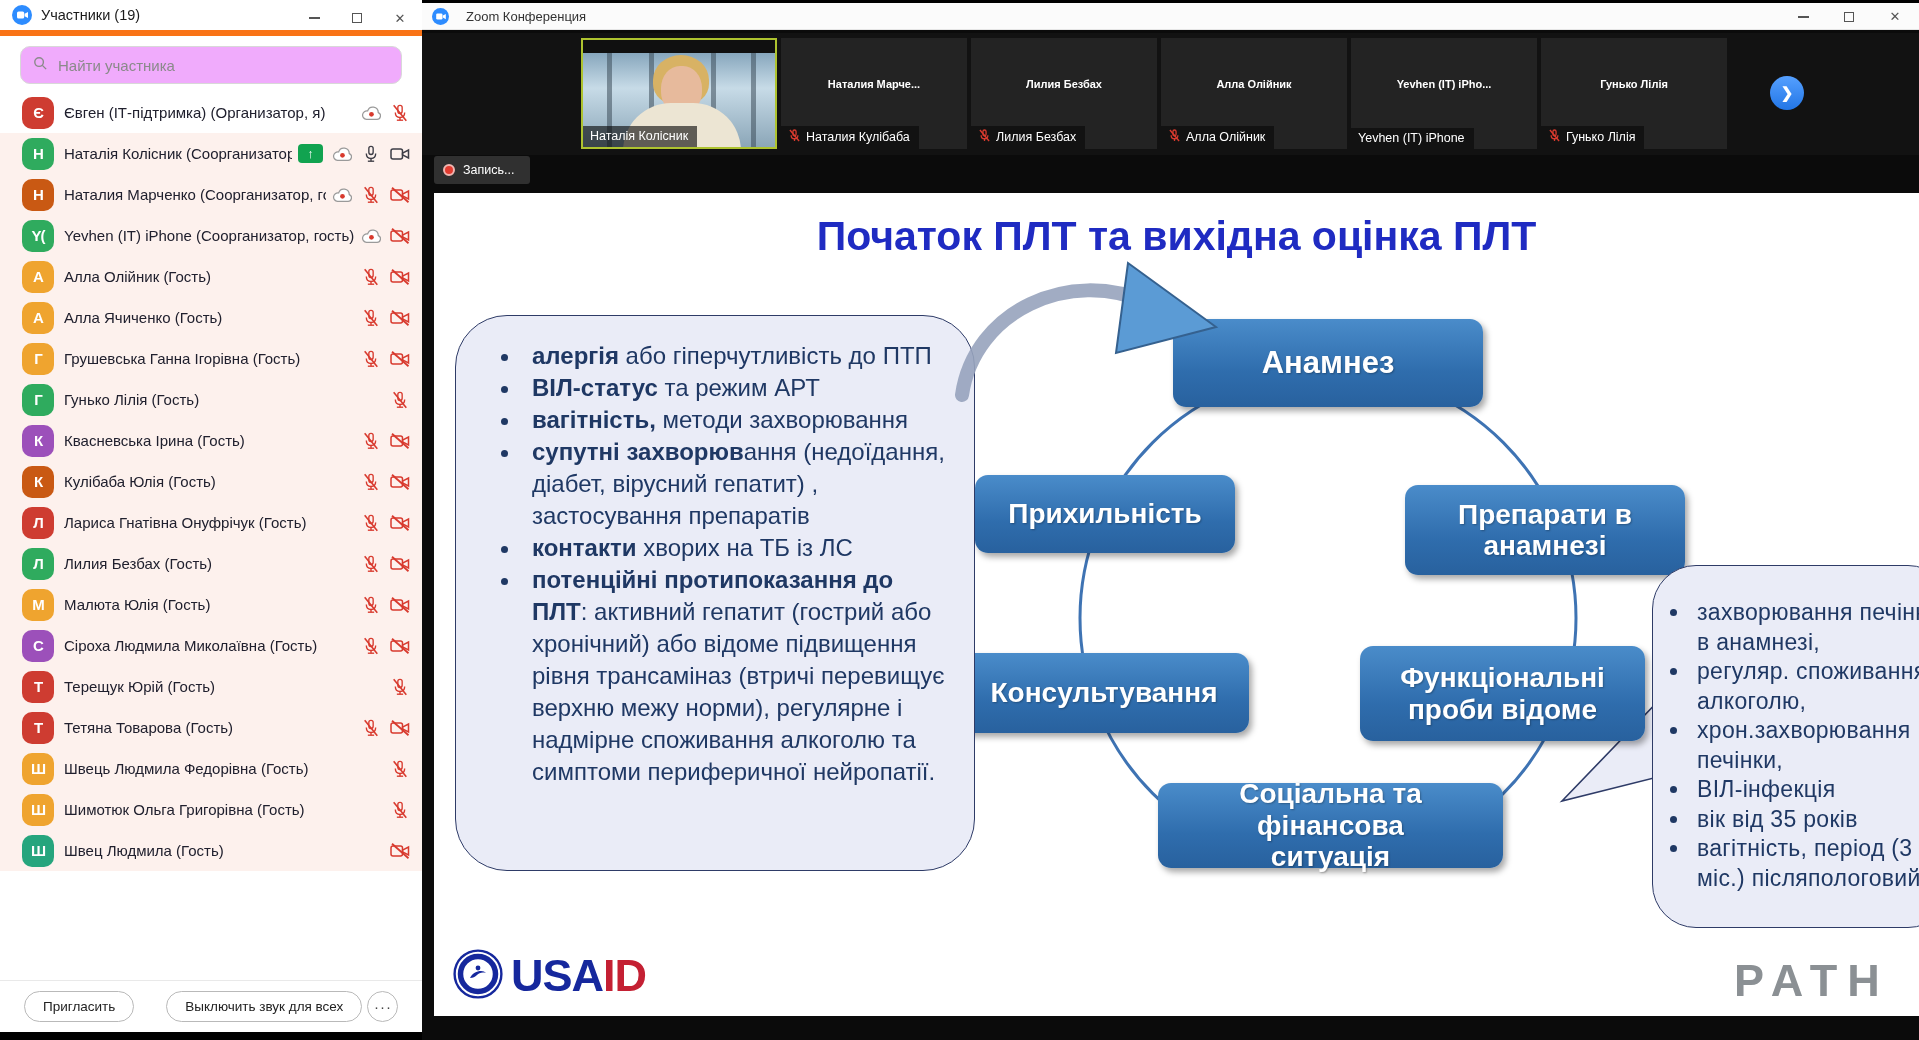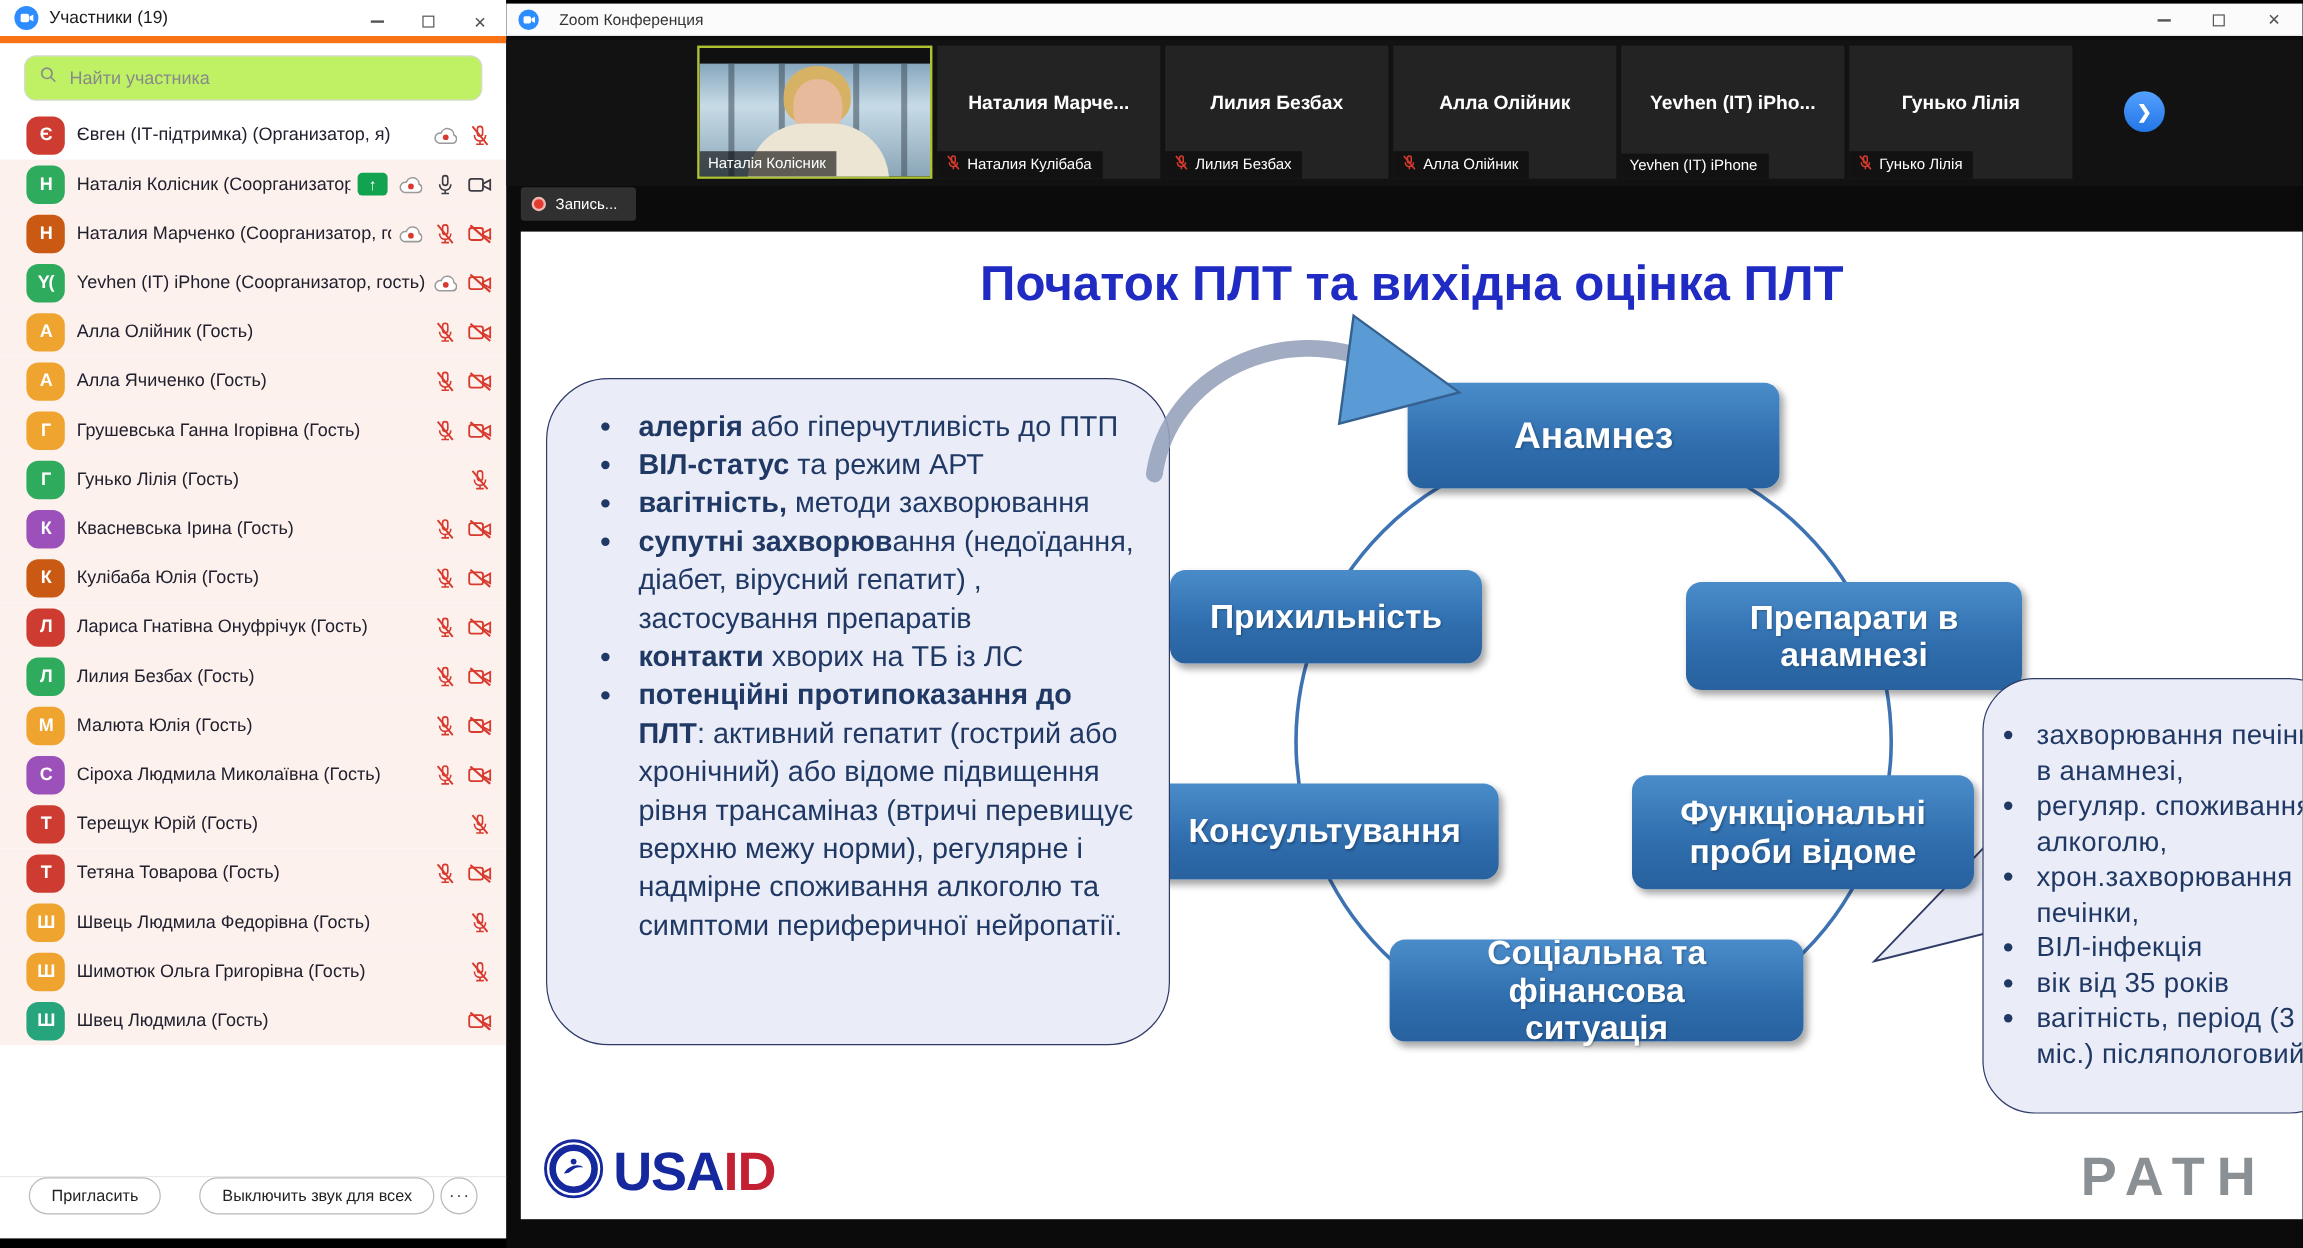--- a/index.html
+++ b/index.html
@@ -9,32 +9,32 @@
   
   .panel{position:absolute;left:0;top:0;width:422px;height:1032px;background:#fff;display:flex;flex-direction:column;}
   .panel-titlebar{position:relative;height:36px;border-bottom:6px solid #f97316;display:flex;align-items:center;padding:0 12px;}
   .app-dot{width:20px;height:20px;border-radius:50%;background:#2d8cff;display:inline-flex;align-items:center;justify-content:center;margin-right:9px;flex:none;}
   .app-dot svg{display:block;}
   .panel-title{font-size:14.5px;color:#1a1a1a;}
   .win-controls{position:absolute;right:14px;top:0;height:36px;display:flex;align-items:center;gap:27px;}
   .wc{width:16px;height:16px;display:inline-flex;align-items:center;justify-content:center;color:#555;font-size:13px;cursor:default;}
   .wc-min i{display:block;width:11px;height:2px;background:#555;}
   .wc-max i{display:block;width:10px;height:10px;border:1.4px solid #555;}
-  .search-wrap{margin:10px 20px 8px 20px;height:38px;border:1px solid #d8d8d8;border-radius:10px;background:#bef264;display:flex;align-items:center;padding:0 12px;gap:8px;}
+  .search-wrap{margin:10px 20px 8px 20px;height:38px;border:1px solid #d8d8d8;border-radius:10px;background:#f0abfc;display:flex;align-items:center;padding:0 12px;gap:8px;}
   .search-wrap input{border:none;outline:none;flex:1;font-size:15px;color:#333;background:transparent;}
   .search-wrap input::placeholder{color:#8a8a8a;}
   .plist{flex:1;overflow:hidden;}
   .prow{height:41px;display:flex;align-items:center;padding:0 12px 0 22px;background:#fff;}
   .prow.alt{background:#fdf1ed;}
   .pavatar{width:32px;height:32px;border-radius:10px;color:#fff;font-weight:bold;font-size:15px;display:inline-flex;align-items:center;justify-content:center;flex:none;margin-right:10px;letter-spacing:-1px;}
   .pname{font-size:15px;color:#20202e;white-space:nowrap;overflow:hidden;flex:1;}
   .picons{display:flex;align-items:center;gap:9px;margin-left:6px;}
   .ic{display:inline-flex;align-items:center;justify-content:center;width:20px;height:20px;}
   .badge-share{width:25px;height:19px;border-radius:4px;background:#11a350;color:#fff;font-size:13px;font-weight:bold;line-height:1;}
-  .panel-footer{height:52px;border-top:1px solid #e9e9e9;display:flex;padding:0 24px;gap:0;}
+  .panel-footer{height:52px;border-top:1px solid #e9e9e9;display:flex;align-items:center;padding:0 24px;gap:0;}
   .pf-btn{height:31px;border:1px solid #b9b9b9;border-radius:16px;background:#fff;color:#222;font-size:13.5px;padding:0 18px;cursor:pointer;}
   .pf-btn.mute{margin-left:32px;}
   .pf-more{margin-left:auto;width:31px;height:31px;border-radius:50%;border:1px solid #b9b9b9;background:#fff;color:#444;font-size:15px;line-height:1;cursor:pointer;letter-spacing:1px;}
 
   
   .zwin{position:absolute;left:422px;top:0;width:1497px;height:1040px;background:#0b0b0b;border-top:3px solid #000;}
   .zwin-titlebar{position:relative;height:27px;background:#fbfbfb;border-bottom:1px solid #e5e5e5;display:flex;align-items:center;padding:0 10px;}
   .zwin-title{font-size:13px;color:#333;margin-left:8px;}
   .zwin-controls{position:absolute;right:16px;top:0;height:27px;display:flex;align-items:center;gap:30px;}
   
@@ -42,21 +42,21 @@
   .vtile-active{position:absolute;left:159px;top:5px;width:196px;height:111px;border:2px solid #aec32f;background:#1d1d1d;overflow:hidden;}
   .scene{position:absolute;inset:0;background:linear-gradient(180deg,#6f93ad 0%,#c7dbe7 45%,#8ba6b8 100%);}
   .scene .ceil{position:absolute;left:0;top:0;right:0;height:13px;background:#101010;}
   .scene .mull{position:absolute;top:13px;bottom:0;width:5px;background:#46586426;background:#3c4d59;opacity:.55;}
   .scene .hair{position:absolute;left:70px;top:15px;width:56px;height:50px;background:#d8b264;border-radius:50% 50% 42% 42%;}
   .scene .face{position:absolute;left:78px;top:26px;width:41px;height:48px;background:#e7ba9c;border-radius:46%;}
   .scene .body{position:absolute;left:40px;bottom:-4px;width:118px;height:48px;background:#ece5d3;border-radius:55px 55px 0 0;}
   .vlabel{position:absolute;left:0;bottom:0;background:rgba(8,8,8,.62);color:#fff;font-size:12.5px;padding:3px 9px 4px 7px;display:flex;align-items:center;gap:5px;white-space:nowrap;}
   .tiles-wrap{position:absolute;left:359px;top:5px;display:flex;gap:4px;}
   .vtile{position:relative;width:186px;height:111px;background:#232323;overflow:hidden;}
-  .vtile-name{position:absolute;left:0;right:0;top:40px;text-align:center;color:#fff;font-size:16px;font-weight:bold;white-space:nowrap;}
+  .vtile-name{position:absolute;left:0;right:0;top:40px;text-align:center;color:#fff;font-size:11px;font-weight:bold;white-space:nowrap;}
   .next-btn{position:absolute;left:1348px;top:43px;width:34px;height:34px;border-radius:50%;border:none;background:linear-gradient(180deg,#55a0ff,#2276e6);color:#fff;font-size:15px;font-weight:bold;display:flex;align-items:center;justify-content:center;cursor:pointer;padding:0;}
   .rec-pill{position:absolute;left:12px;top:153px;height:28px;background:#303030;border-radius:3px;display:inline-flex;align-items:center;gap:8px;padding:0 16px 0 9px;}
   .rec-dot{width:12px;height:12px;border-radius:50%;background:#e23b30;border:2px solid #f0b6b1;}
   .rec-txt{color:#ffffff;font-size:12.5px;}
 
   
   .slide{position:absolute;left:12px;top:190px;width:1485px;height:823px;background:#fff;overflow:hidden;}
   .slide-title{position:absolute;left:0;right:0;top:20px;margin:0;text-align:center;font-size:41px;font-weight:bold;color:#1f2bc2;letter-spacing:0;}
   .slide svg.underlay{position:absolute;left:0;top:0;z-index:1;}
   .slide svg.overlay{position:absolute;left:0;top:0;z-index:4;pointer-events:none;}

